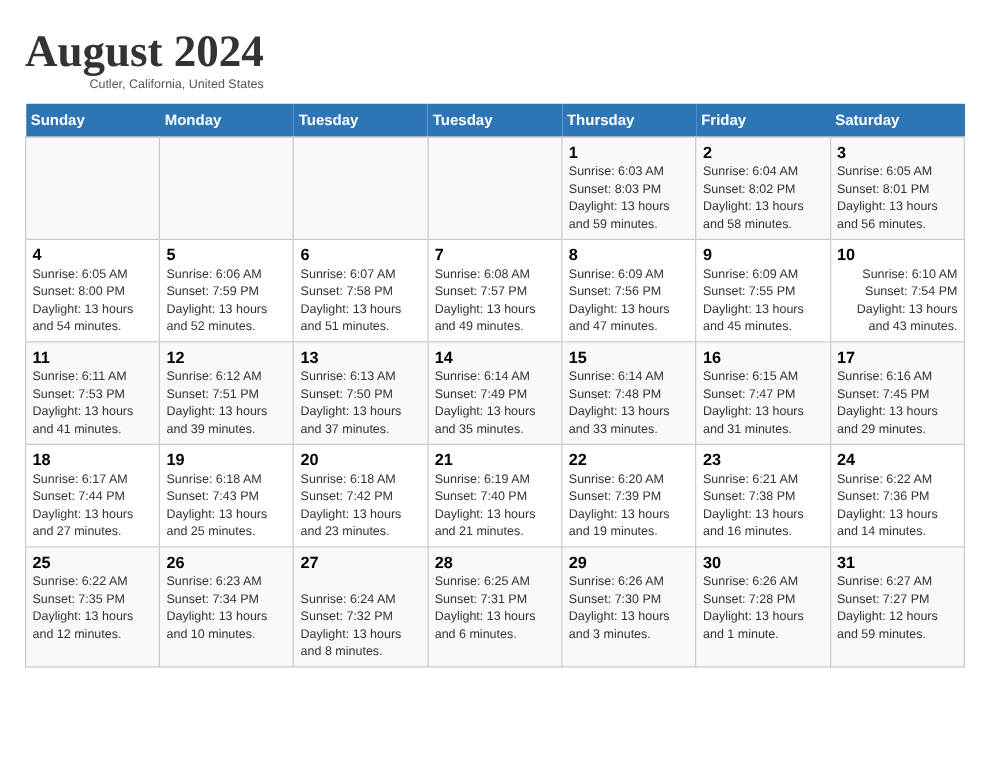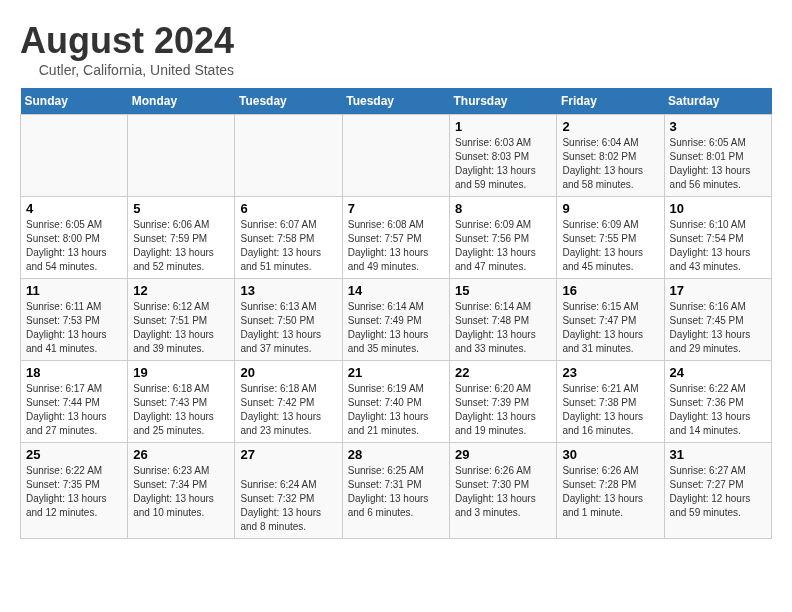--- a/index.html
+++ b/index.html
@@ -38,23 +38,24 @@
       margin-left: 4px;
       margin-top: 2px;
     }
     .title-block {
       text-align: right;
     }
     .month-title {
       font-size: 36px;
       font-weight: bold;
       color: #333;
+      font-family: Liberation Serif, serif;
     }
     .location {
-      font-size: 14px;
+      font-size: 10px;
       color: #555;
     }
     table {
       width: 100%;
       border-collapse: collapse;
       font-size: 11px;
     }
     thead th {
       background-color: #2e75b6;
       color: #fff;
@@ -169,21 +170,21 @@
 Daylight: 13 hours and 47 minutes.</div>
         </td>
         <td>
           <div class="day-num">9</div>
           <div class="day-info" style="white-space: pre-line;">Sunrise: 6:09 AM
 Sunset: 7:55 PM
 Daylight: 13 hours and 45 minutes.</div>
         </td>
         <td>
           <div class="day-num">10</div>
-          <div class="day-info" style="white-space: pre-line;">Sunrise: 6:10 AM
+          <div class="day-info" style="white-space: pre-line; text-align: right;">Sunrise: 6:10 AM
 Sunset: 7:54 PM
 Daylight: 13 hours and 43 minutes.</div>
         </td>
       </tr>
       <tr>
         <td>
           <div class="day-num">11</div>
           <div class="day-info" style="white-space: pre-line;">Sunrise: 6:11 AM
 Sunset: 7:53 PM
 Daylight: 13 hours and 41 minutes.</div>

